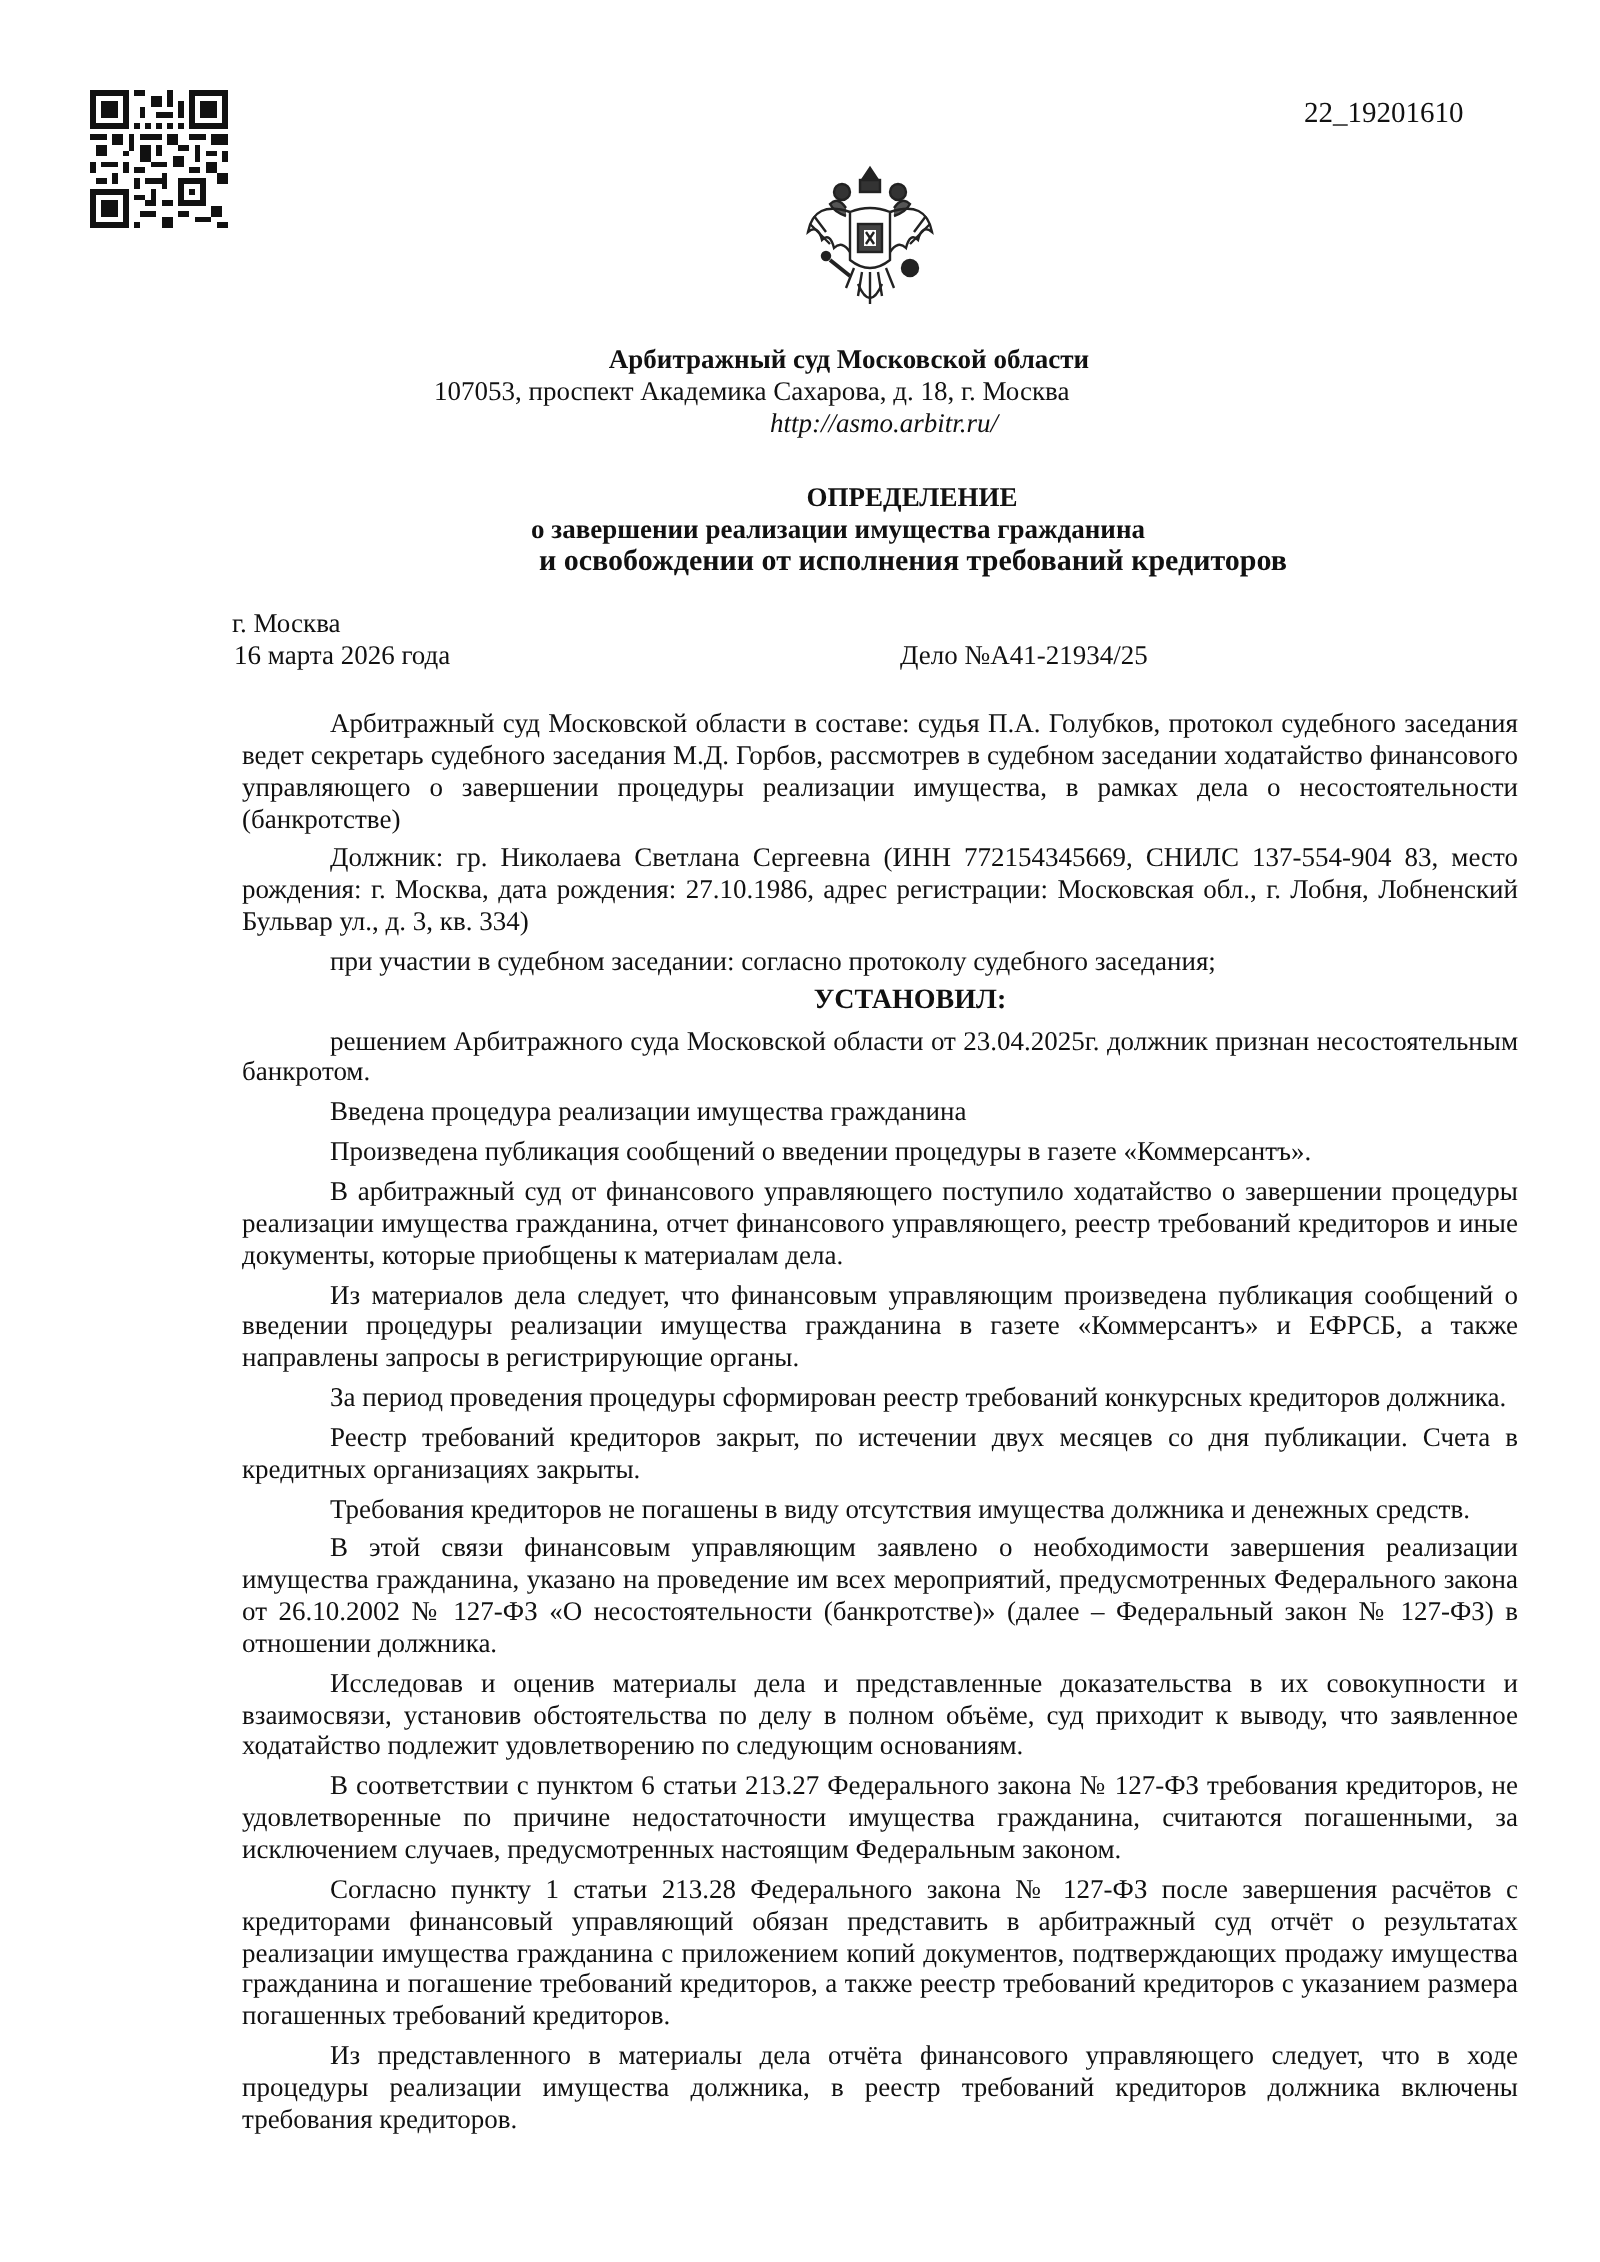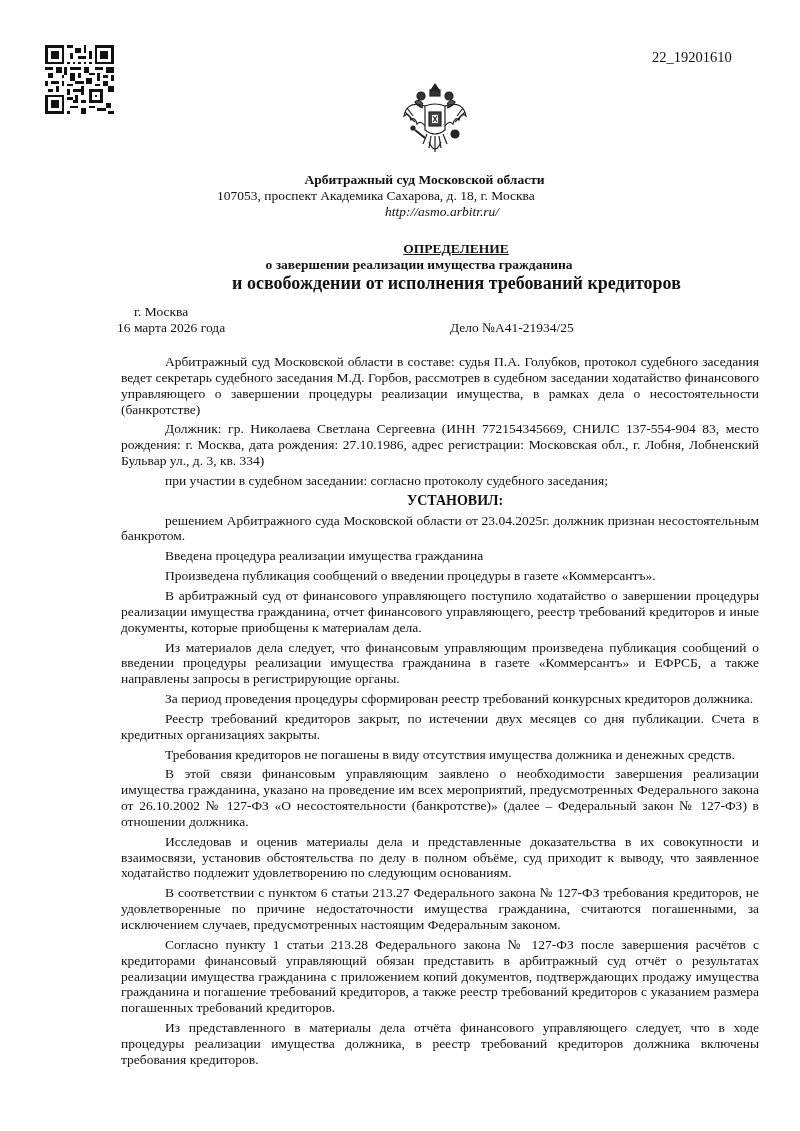--- a/index.html
+++ b/index.html
@@ -6,26 +6,26 @@
   body { width:800px; height:1131px; position:relative; overflow:hidden;
          font-family:"Liberation Serif", "DejaVu Serif", serif; color:#111; }
   .qr { position:absolute; left:45px; top:45px; width:69px; height:69px; }
   .doc-number { position:absolute; left:652px; top:49px; font-size:14.5px; }
   .emblem { position:absolute; left:401px; top:82px; width:68px; height:76px; }
   .court-name { position:absolute; left:0; width:800px; top:172px; text-align:center;
                 font-weight:bold; font-size:13.5px; padding-left:49px; box-sizing:border-box; }
   .court-address { position:absolute; left:217px; top:188px; font-size:13.5px; }
   .court-url { position:absolute; left:385px; top:204px; font-size:13.5px;font-style:italic; }
   .title { position:absolute; left:0; width:800px; top:241px; text-align:center;
-           font-weight:bold; font-size:13.5px; padding-left:112px; box-sizing:border-box;text-decoration:underline; }
+           font-weight:bold; font-size:13.5px; padding-left:112px; box-sizing:border-box; }
   .subtitle1 { position:absolute; left:0; width:800px; top:257px; text-align:center;
            font-weight:bold; font-size:13.5px; padding-left:38px; box-sizing:border-box; }
   .subtitle2 { position:absolute; left:0; width:800px; top:273px; text-align:center;
-           font-weight:bold; font-size:18px; padding-left:113px; box-sizing:border-box; }
-  .city { position:absolute; left:134px; top:304px; font-size:13.5px; }
+           font-weight:bold; font-size:15px; padding-left:113px; box-sizing:border-box; }
+  .city { position:absolute; left:116px; top:304px; font-size:13.5px; }
   .date { position:absolute; left:117px; top:320px; font-size:13.5px; }
   .case-no { position:absolute; left:450px; top:320px; font-size:13.5px; }
   .body { position:absolute; left:117px; top:350px; width:646px; font-size:13.5px; line-height:15.85px; }
   .body p { margin:4px; text-align:justify; text-indent:44px; }
   .body p.heading { text-align:center; font-weight:bold; text-indent:0; font-size:14px; padding-left:30px; }
 </style>
 </head>
 <body>
 
 <svg class="qr" viewBox="0 0 25 25" shape-rendering="crispEdges">

